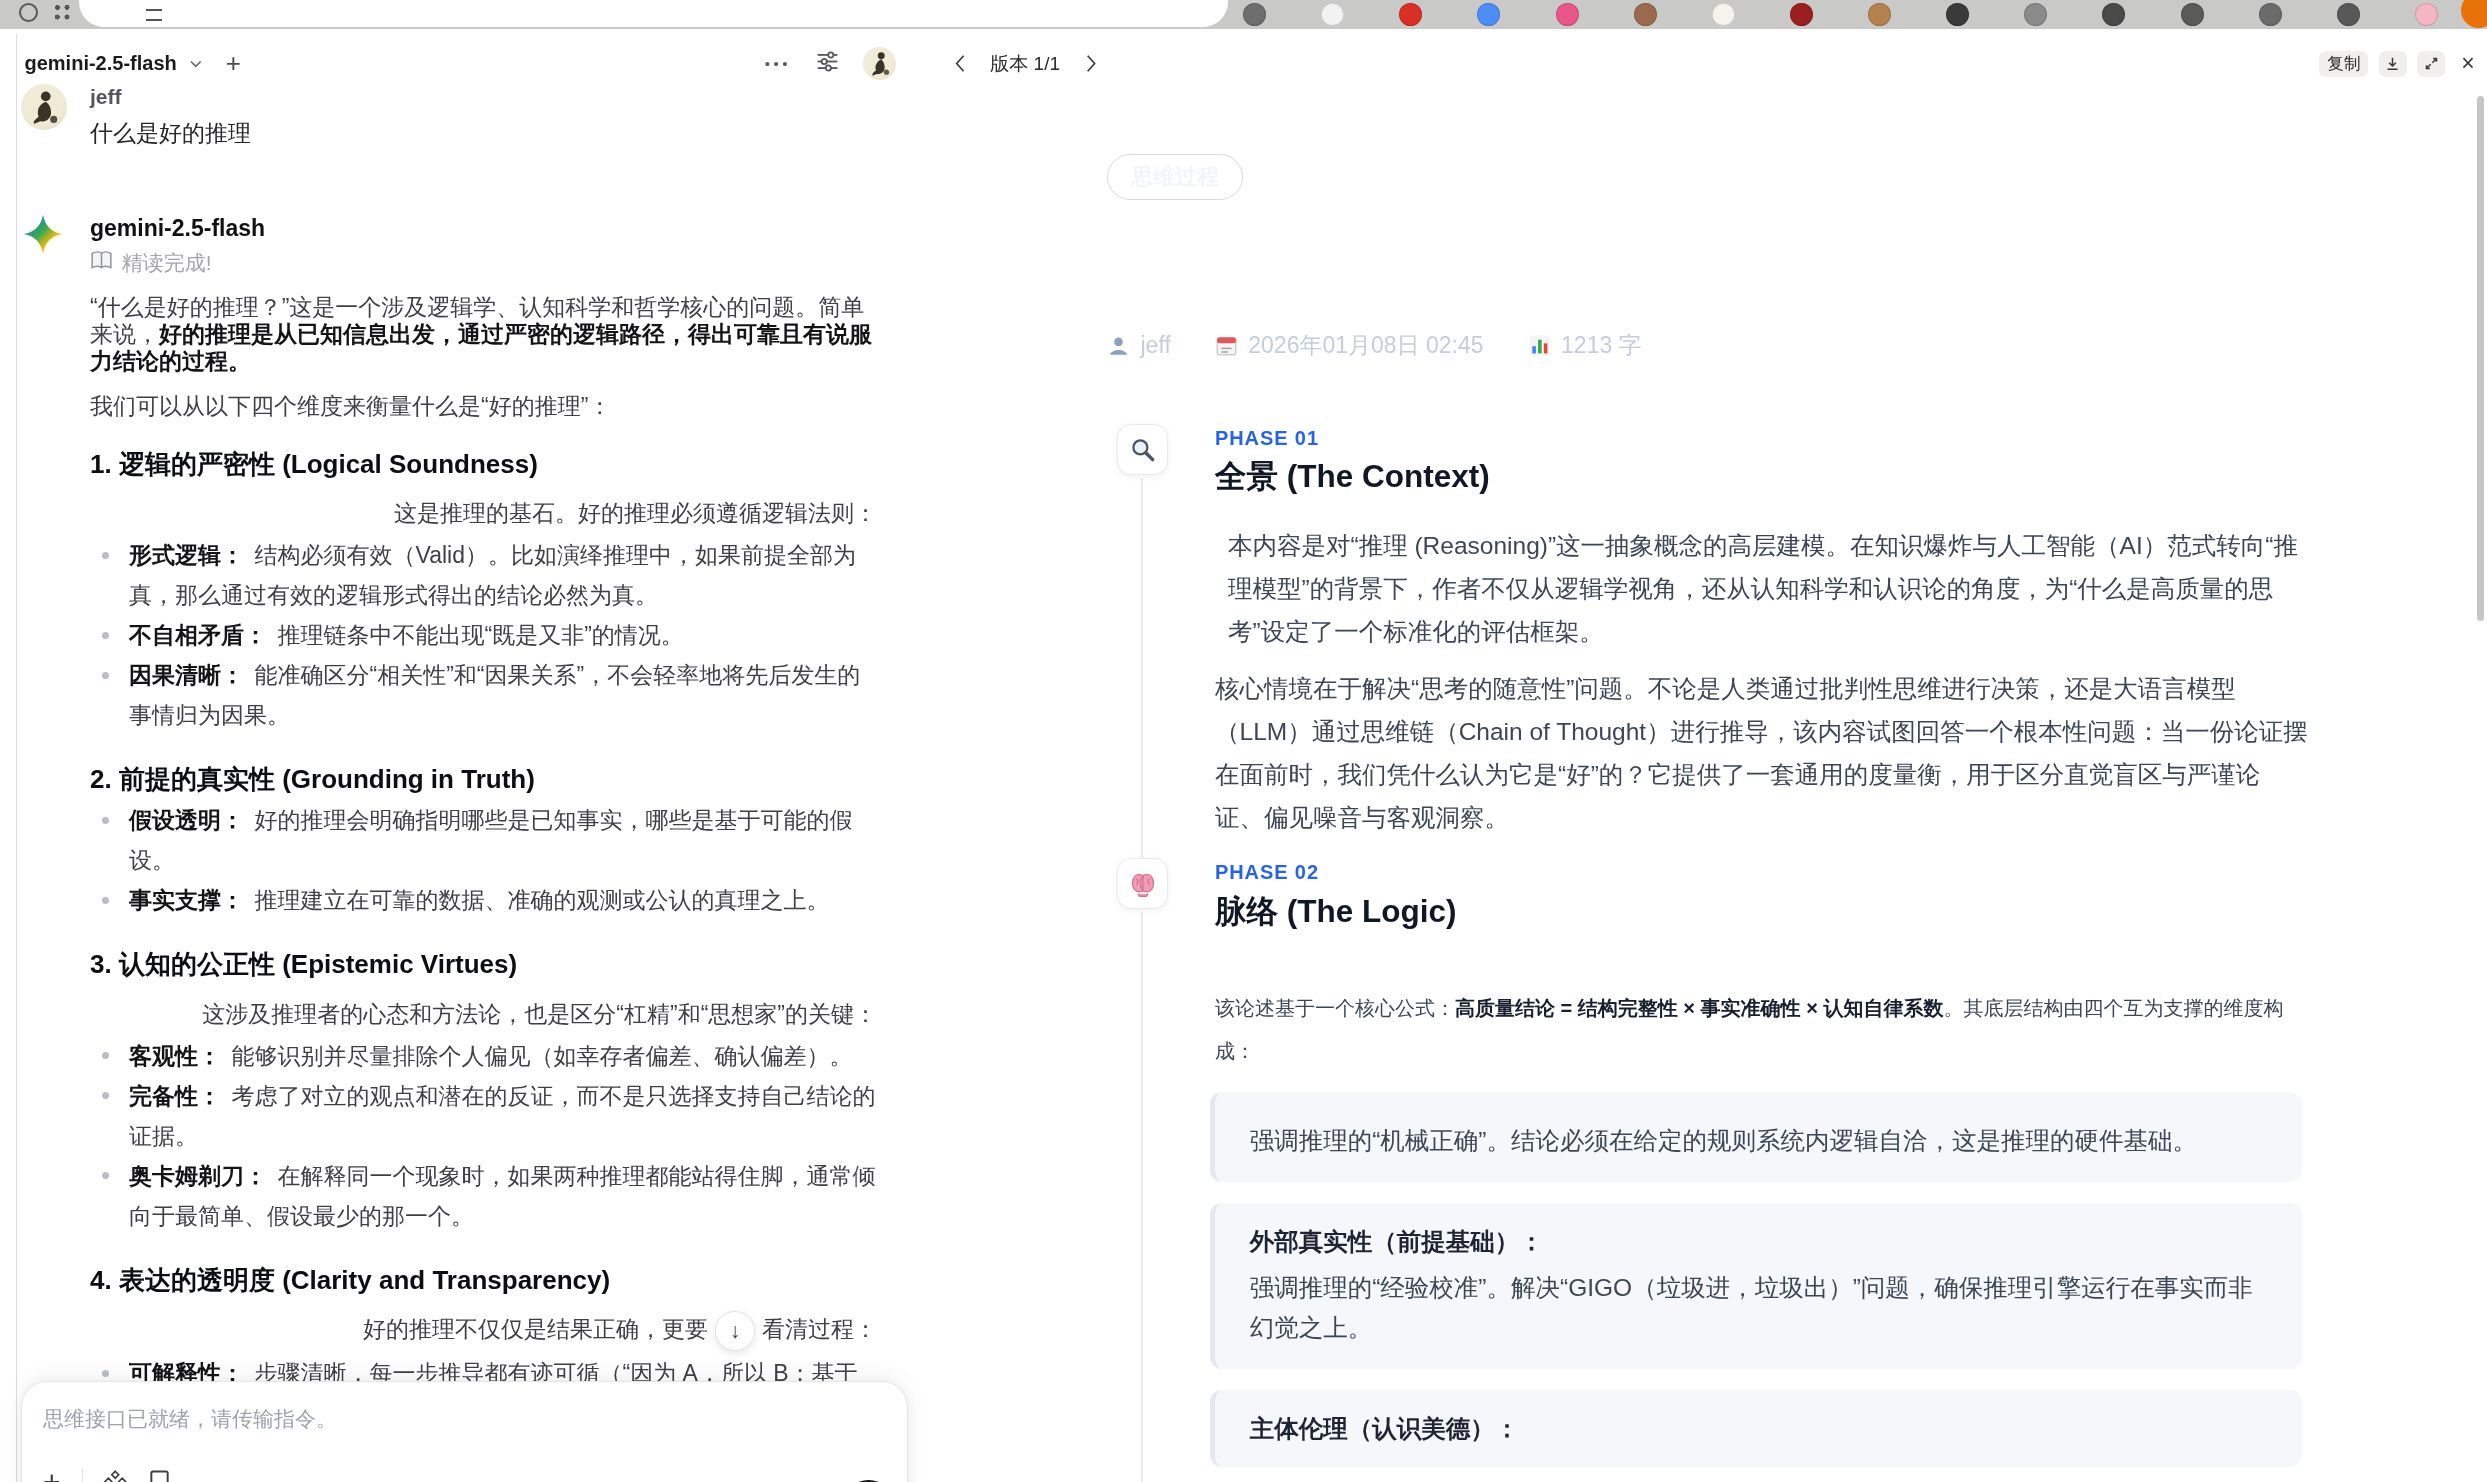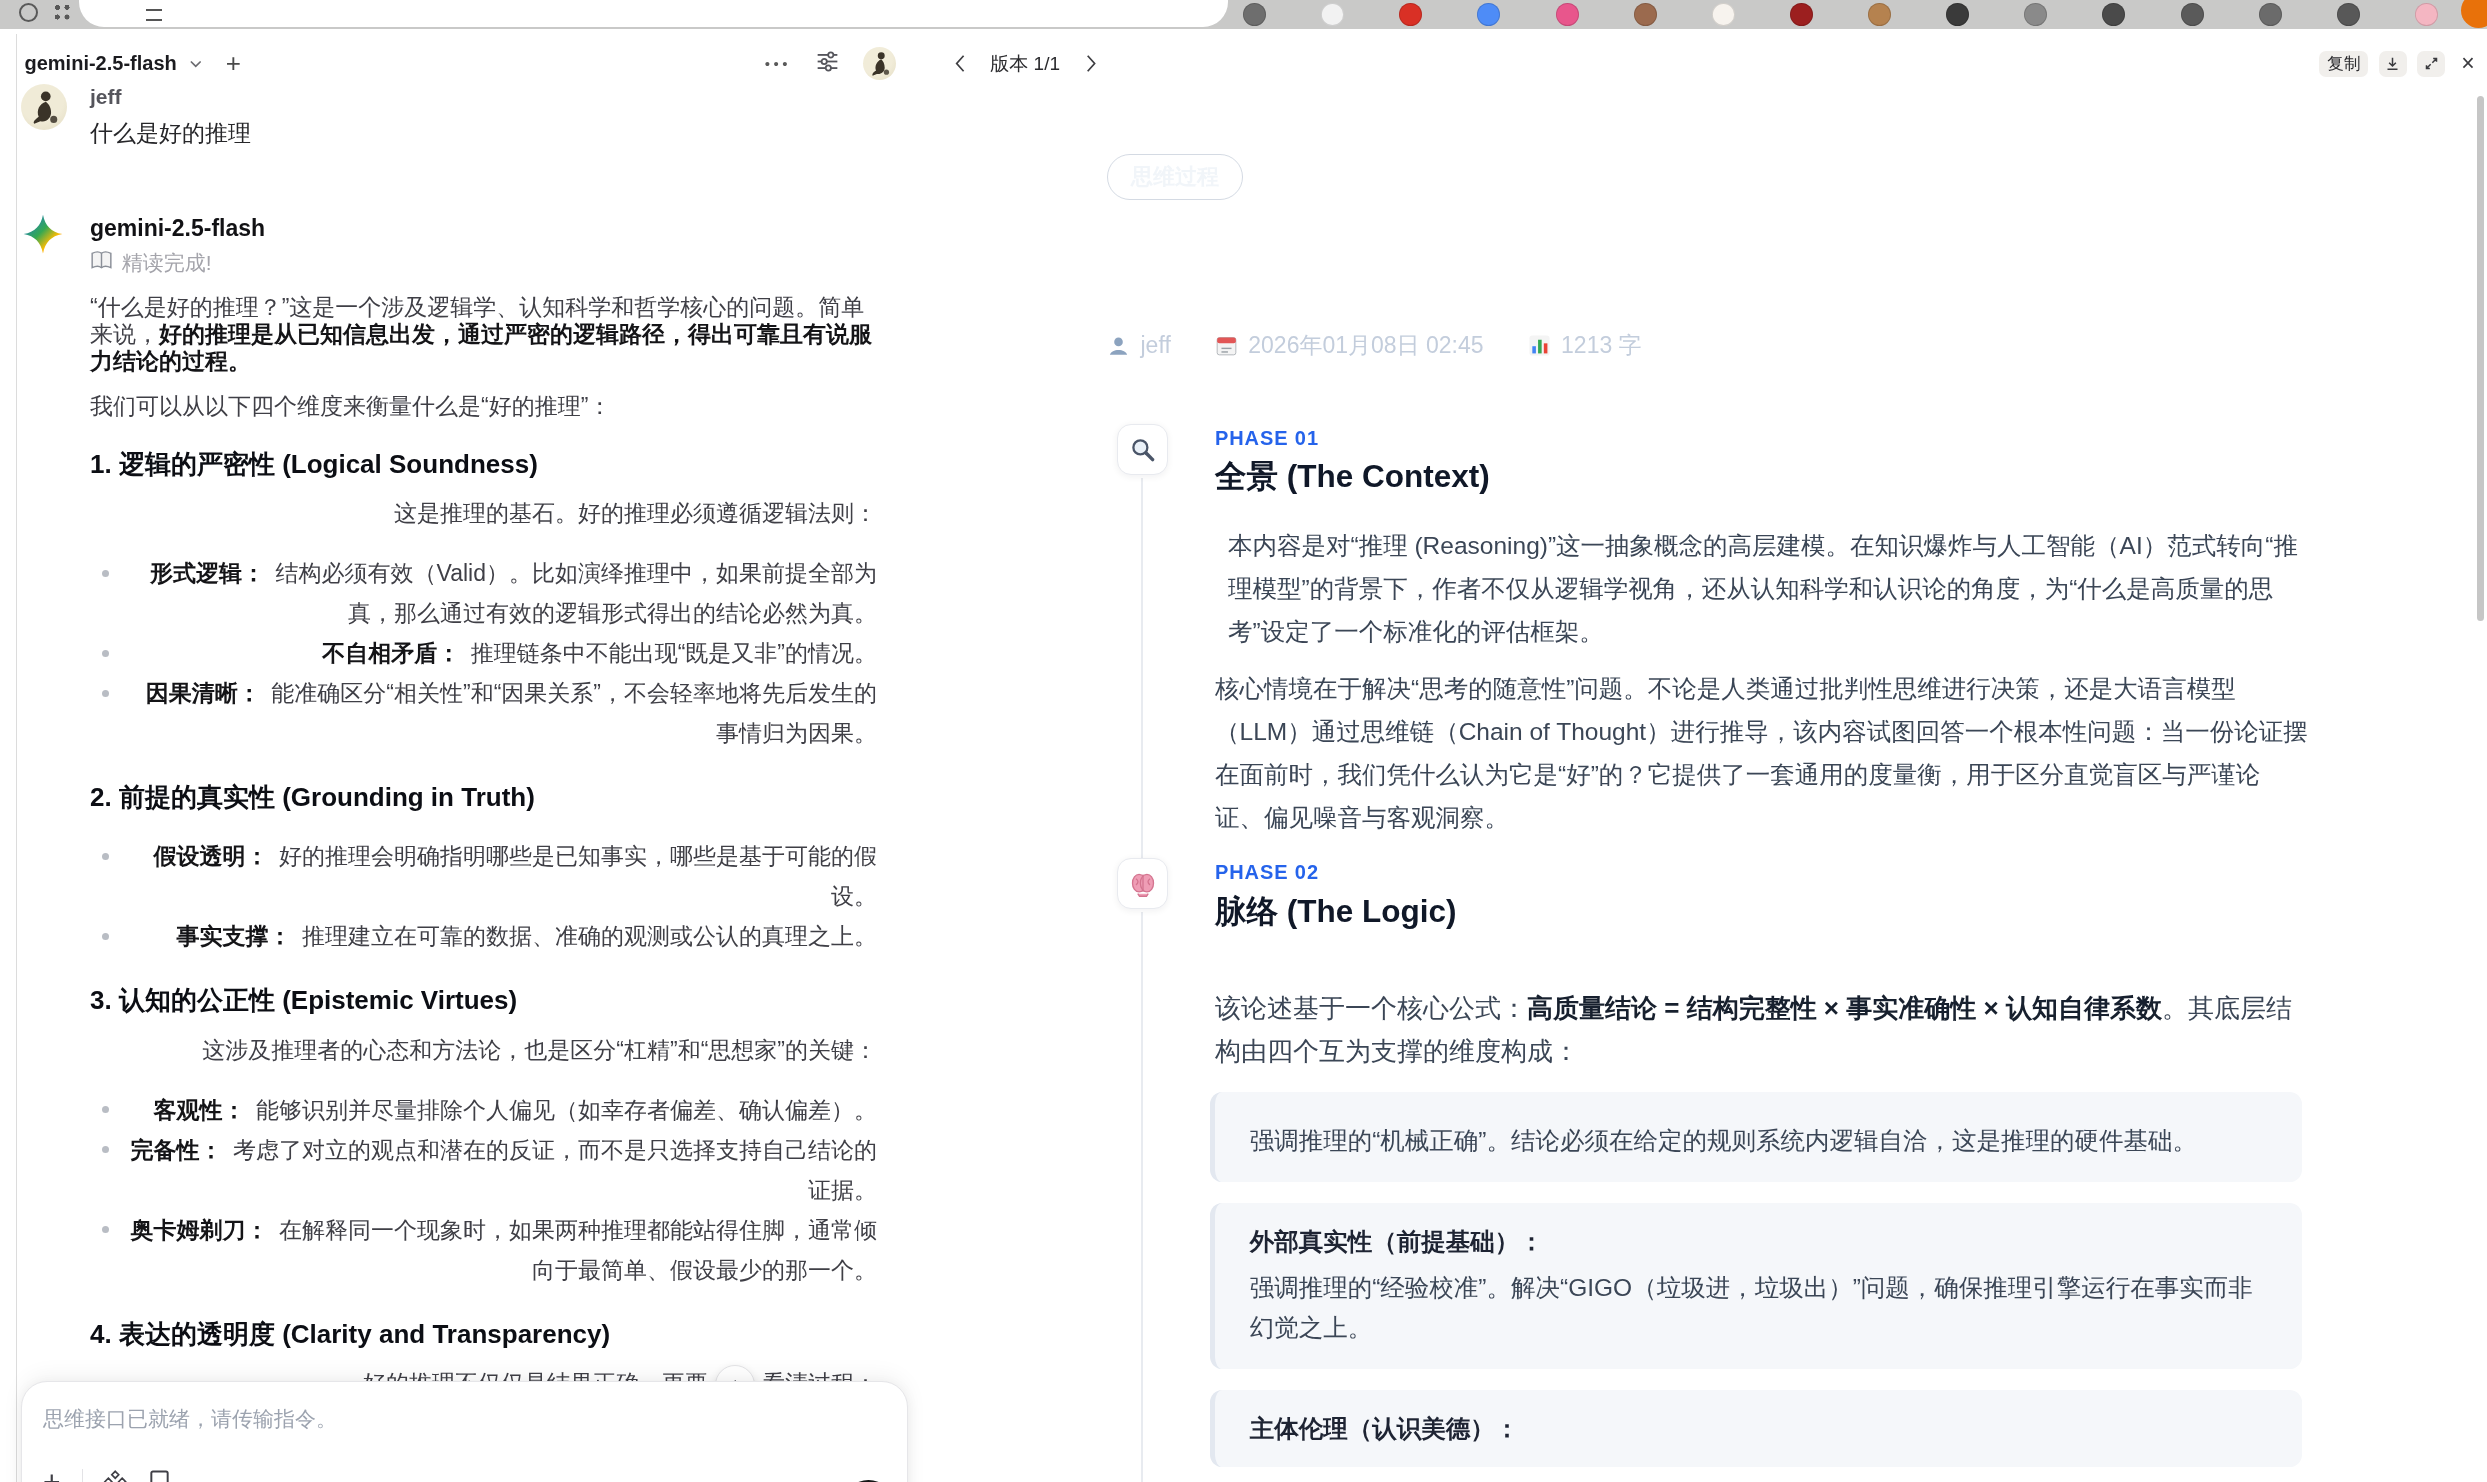--- a/index.html
+++ b/index.html
@@ -46,21 +46,21 @@
   .gemini-star { width:40px; height:40px; margin-left:1.8px; margin-top:1.8px; }
   .mbody { flex:1; min-width:0; }
   .uname { font-size:21px; font-weight:700; color:#55555c; line-height:26px; }
   .utext { margin-top:7px; font-size:23px; color:#27272a; line-height:33px; }
   .aname { font-size:23px; font-weight:700; color:#111114; line-height:30px; }
   .astatus { margin-top:7px; display:flex; align-items:center; gap:8.8px; font-size:21px; color:#a4a4ab; line-height:26px; }
   .p { margin-top:17.5px; font-size:23px; line-height:27px; color:#3f3f46; max-width:793px; }
   .p .b, .lbl { font-weight:700; color:#141417; }
   #sections h3 { margin-top:26px; font-size:26px; line-height:37px; font-weight:700; color:#0c0e14; }
   #sections p.sec-intro { margin-top:10.5px; font-size:23px; line-height:40px; color:#3f3f46; max-width:793px;text-align:right; }
-  #sections ul { margin-top:20px; list-style:none; max-width:793px;text-align:right; }
+  #sections ul { margin-top:2px; list-style:none; max-width:793px; }
   #sections li { position:relative; padding-left:39px; font-size:23px; line-height:40px; color:#3f3f46; }
   #sections li::before { content:""; position:absolute; left:12.3px; top:16.6px; width:7px; height:7px; border-radius:50%; background:#b9bdc4; }
   .lbl { margin-right:10.5px; }
   .scroll-down { display:inline-flex; align-items:center; justify-content:center; width:40px; height:40px; margin:0 7px; border-radius:50%; background:#fff; border:0.9px solid #e3e3e6; box-shadow:0 2.6px 8.8px rgba(0,0,0,.10); font-size:21px; color:#3f3f46; vertical-align:middle; }
 
   .composer { position:absolute; left:21px; right:1.8px; top:1352px; height:149px; background:#fff; border:0.9px solid #e6e6e9; border-radius:26px; box-shadow:0 -5.3px 21px rgba(0,0,0,.05), 0 3.5px 12.3px rgba(0,0,0,.06); z-index:10; padding:23px 21px 0 21px; }
   .ph { font-size:21px; color:#9ca3af; line-height:28px; }
   .crow { position:absolute; left:21px; right:14px; top:75px; display:flex; align-items:center; gap:21px; }
   .cplus { font-size:30px; font-weight:300; color:#3f3f46; line-height:1; }
   .cdiv { width:0.9px; height:24.5px; background:#e3e3e6; }
@@ -91,21 +91,21 @@
   #phases { margin-top:46px; }
   .phase { position:relative; padding-left:211px; }
   .phase::before { content:""; position:absolute; left:137px; top:54px; bottom:0; width:1.8px; background:#e8ebf0; }
   .phase.last::before { bottom:-350px; }
   .phase-icon { position:absolute; left:113px; top:0; width:51px; height:51px; background:#fff; border:1.8px solid #e8eaef; border-radius:14px; box-shadow:0 1.8px 7px rgba(15,23,42,.06); display:flex; align-items:center; justify-content:center; z-index:2; }
   .phase-label { font-size:20px; font-weight:800; letter-spacing:0.9px; color:var(--accent,#2563eb); line-height:24.5px; padding-top:1.8px; }
   .phase-title { margin-top:7px; font-size:31.5px; font-weight:800; color:#101828; line-height:39px; }
   .phase p.ap { font-size:24.5px; line-height:43px; color:#3b4656; max-width:1094px; }
   .phase p.ap.first { margin-top:28px;margin-left:13px; }
   .phase p.ap + p.ap { margin-top:14px; }
-  .phase p.lead { margin-top:56px; font-size:26px; line-height:43px; color:#3b4656; max-width:1094px; }
+  .phase p.lead { margin-top:56px; font-size:20px; line-height:43px; color:#3b4656; max-width:1094px; }
   .phase p.lead .b { font-weight:800; color:#17202e; }
   .phase .pad-end { padding-bottom:19px; }
   .cards { margin-top:19px; }
   .card { margin-left:-5.3px; width:1092px; background:#f5f7fa; border-left:5.3px solid #e3e8f0; border-radius:12.3px; padding:21px 35px; }
   .card + .card { margin-top:21px; }
   .ctitle { font-size:24.5px; font-weight:800; color:#1e2433; line-height:35px; }
   .cbody { margin-top:8.8px; font-size:24.5px; line-height:40px; color:#3b4656; }
 
   .sb { position:absolute; right:2.6px; top:67px; width:7.9px; height:525px; border-radius:4.4px; background:#c6c6c6; }
 </style>

